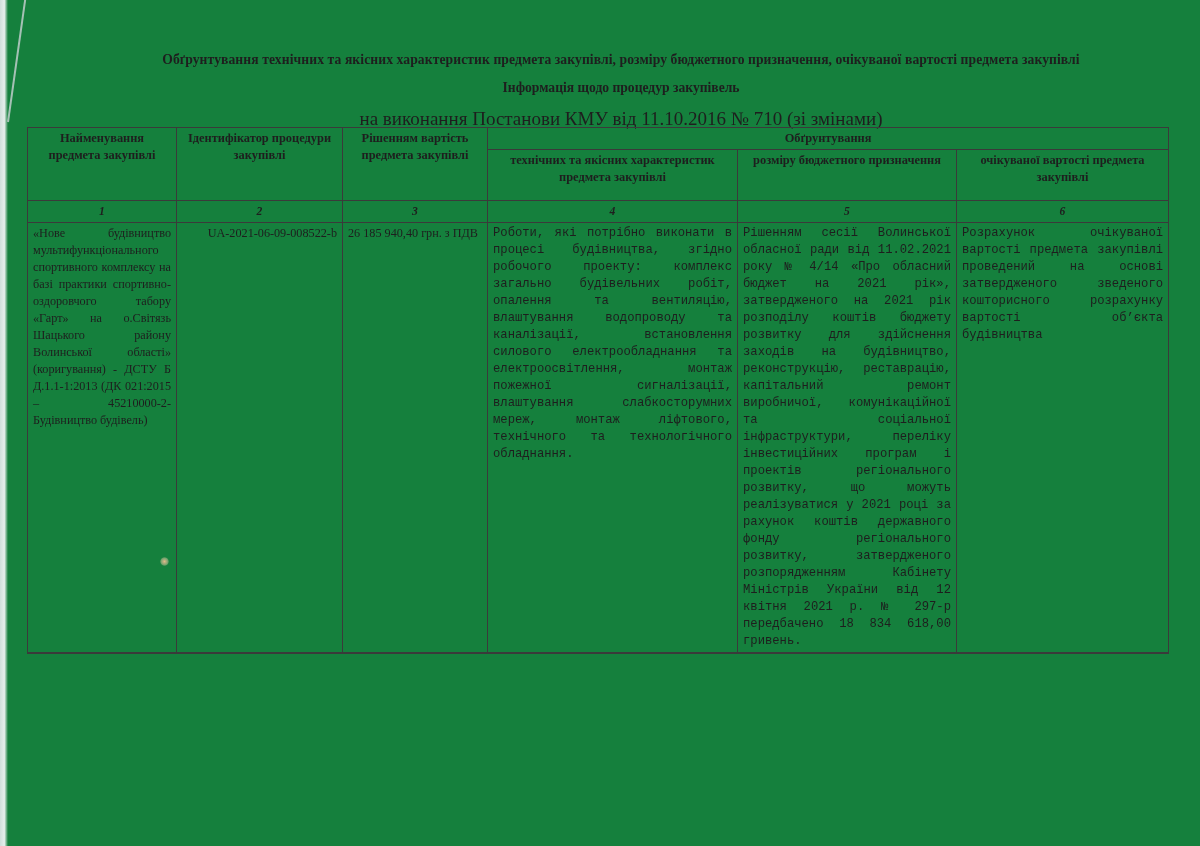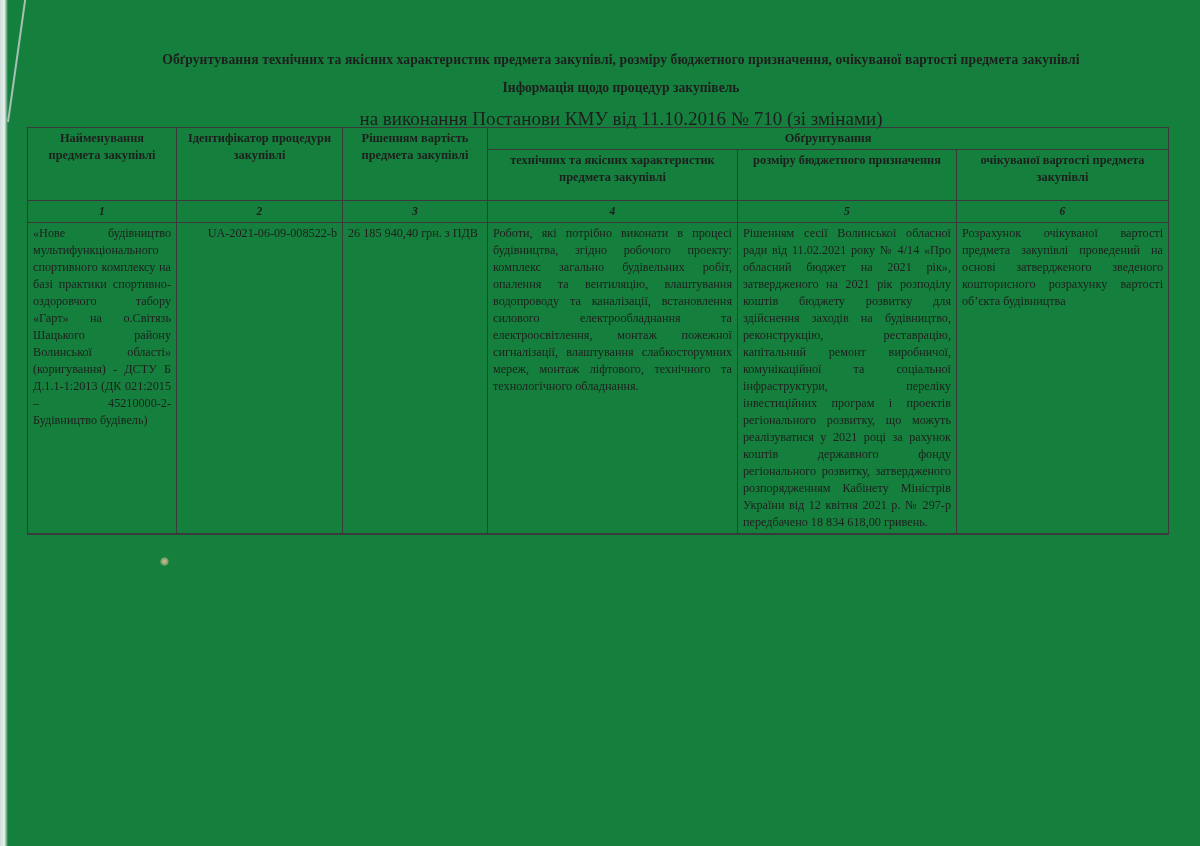--- a/index.html
+++ b/index.html
@@ -108,21 +108,21 @@
     text-justify: inter-word;
   }
   td.cell-name { padding: 4px 6px; }
   td.cell-identifier {
     text-align: right;
     padding-top: 27px;
   }
   td.cell-expected {
     padding-top: 24px;
   }
-  td.cell-just { padding: 4px 6px; }
+  td.cell-just { padding: 4px 6px; font-family: Liberation Mono, monospace; }
 </style>
 </head>
 <body>
 
 <div class="page">
 
   <div class="edge-left"></div>
   <div class="edge-right"></div>
   <div class="diag-artifact"></div>
   <div class="speck"></div>

